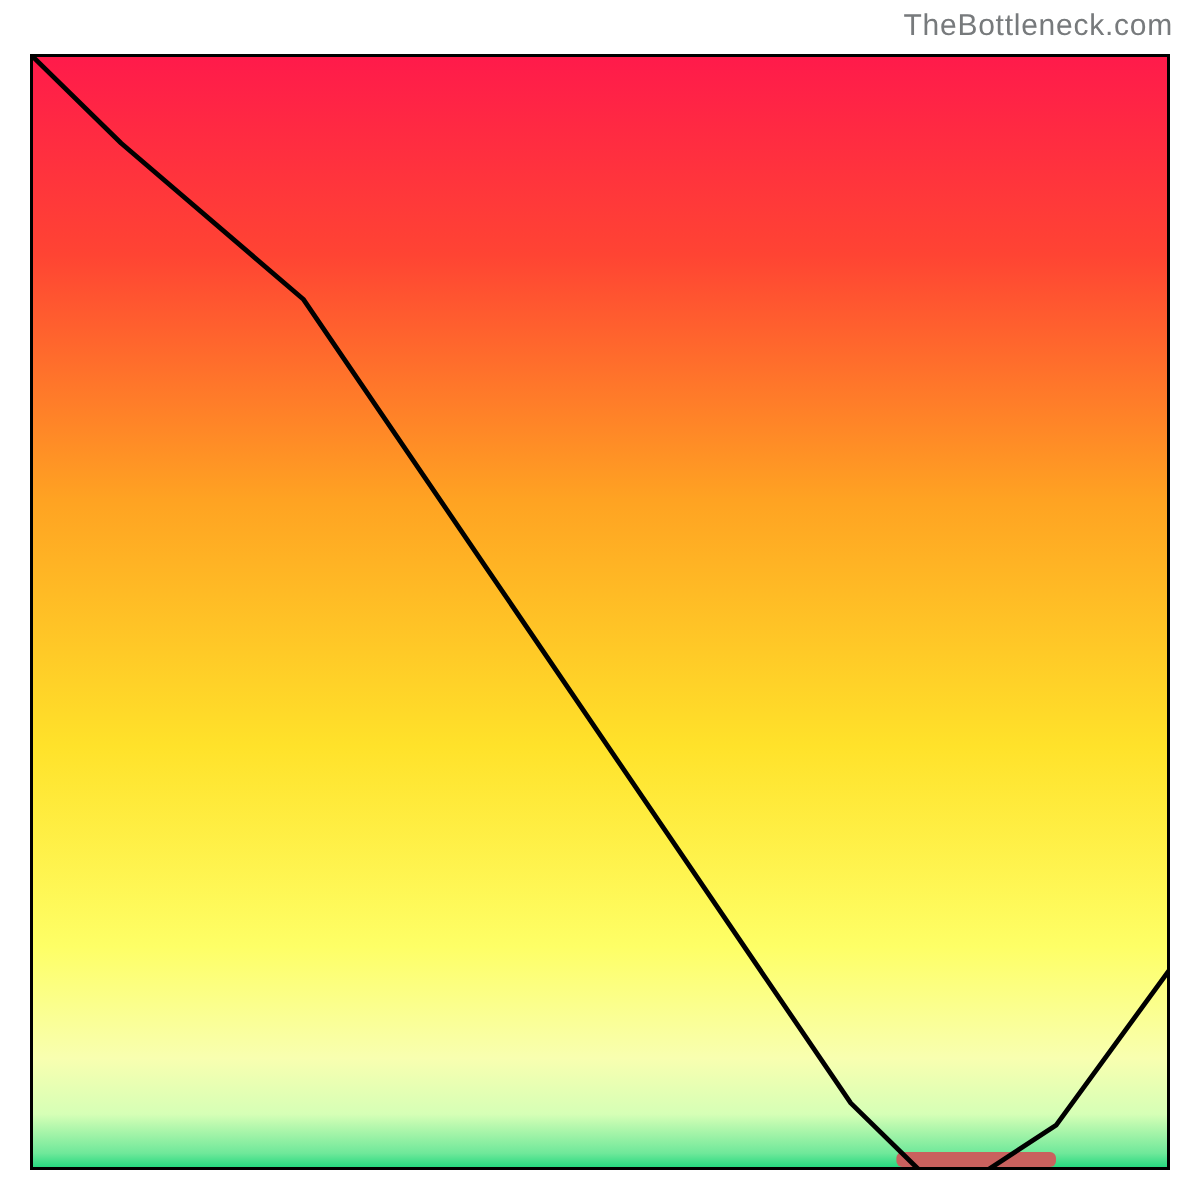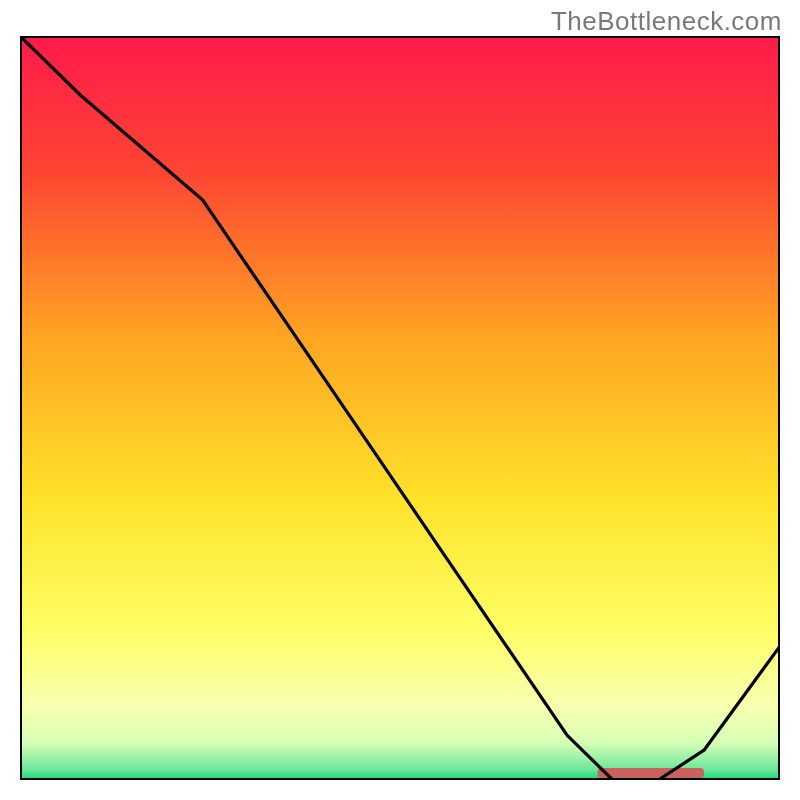--- a/index.html
+++ b/index.html
@@ -13,21 +13,21 @@
   }
   .stage {
     position: relative;
     width: 800px;
     height: 800px;
   }
   .watermark {
     position: absolute;
     top: 6px;
     right: 18px;
-    font-size: 26px;
+    font-size: 20px;
     font-weight: 500;
     color: #777a7c;
     letter-spacing: 0.5px;
     z-index: 30;
   }
   .plot {
     position: absolute;
     left: 20px;
     top: 36px;
     width: 760px;

